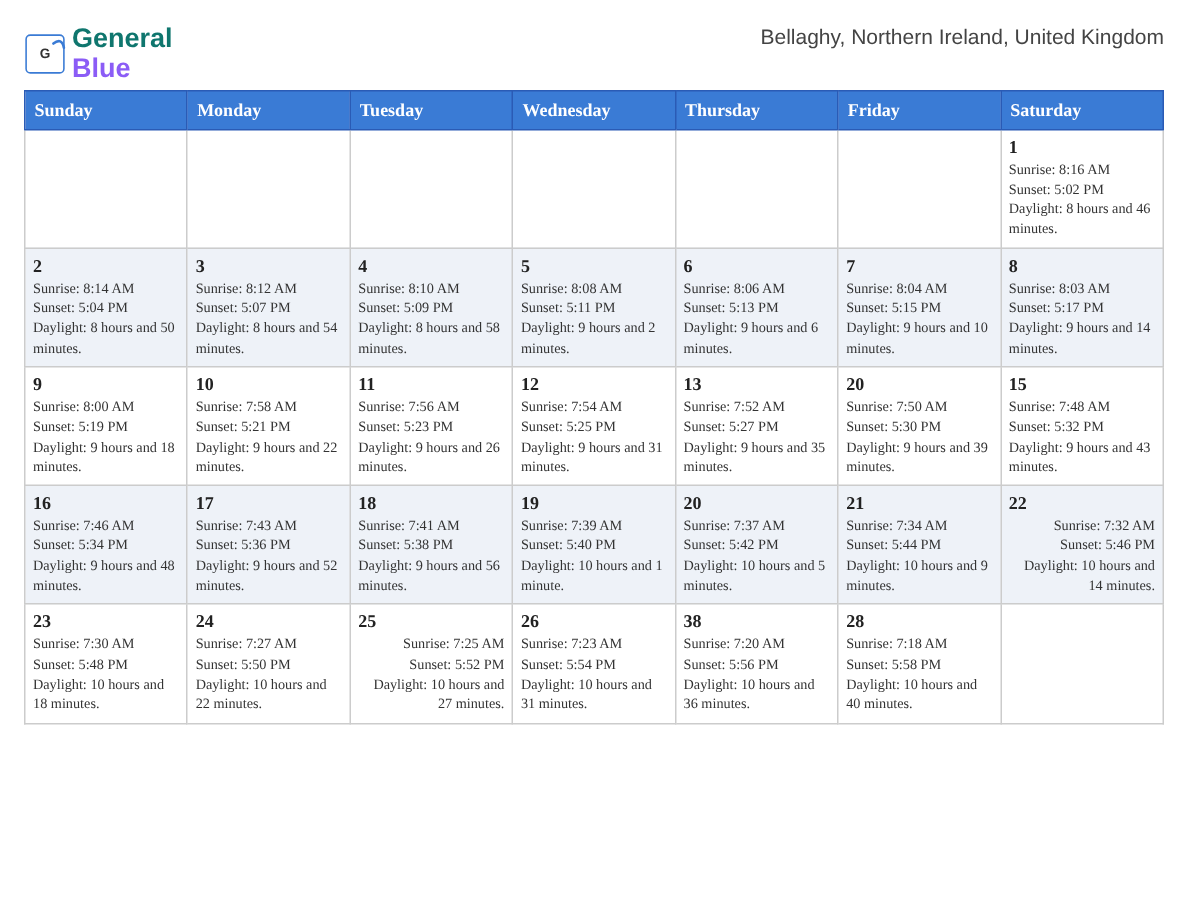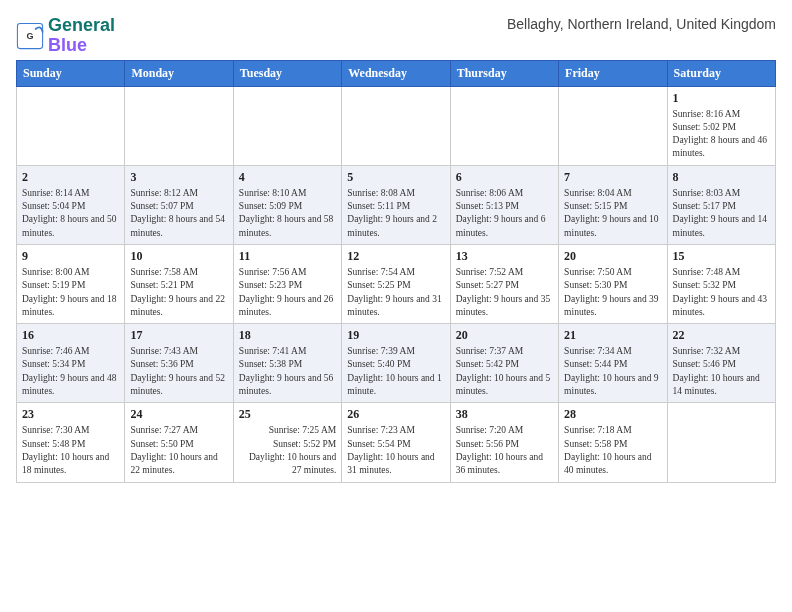--- a/index.html
+++ b/index.html
@@ -255,21 +255,21 @@
 Daylight: 10 hours and 5 minutes.</div>
         </td>
         <td>
           <span class="day-number">21</span>
           <div class="day-info" style="white-space: pre-line;">Sunrise: 7:34 AM
 Sunset: 5:44 PM
 Daylight: 10 hours and 9 minutes.</div>
         </td>
         <td>
           <span class="day-number">22</span>
-          <div class="day-info" style="white-space: pre-line;">Sunrise: 7:32 AM
+          <div class="day-info" style="white-space: pre-line; text-align: right;">Sunrise: 7:32 AM
 Sunset: 5:46 PM
 Daylight: 10 hours and 14 minutes.</div>
         </td>
       </tr>
       <tr>
         <td>
           <span class="day-number">23</span>
           <div class="day-info" style="white-space: pre-line;">Sunrise: 7:30 AM
 Sunset: 5:48 PM
 Daylight: 10 hours and 18 minutes.</div>

